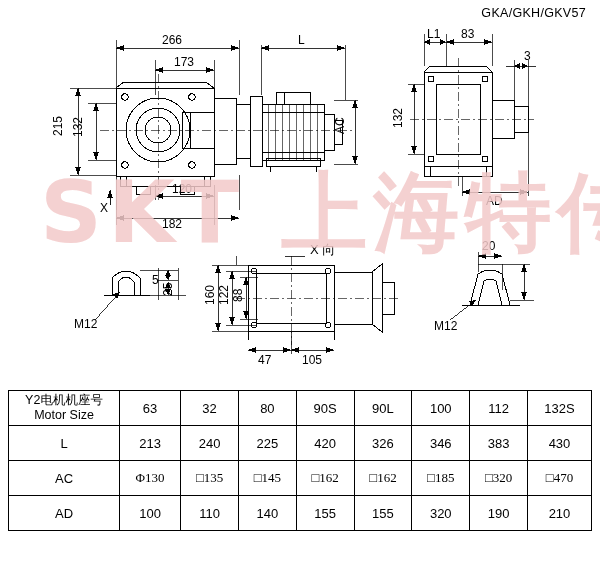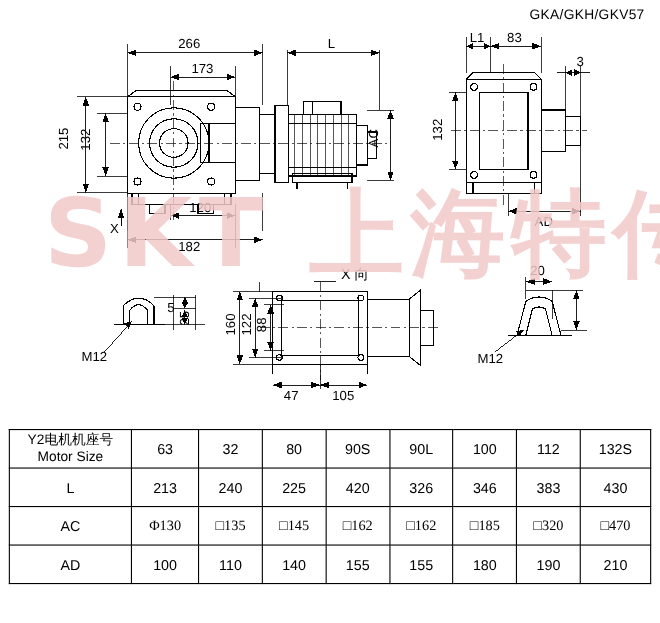--- a/index.html
+++ b/index.html
@@ -379,20 +379,20 @@
         <td class="sq">□320</td>
         <td class="sq">□470</td>
       </tr>
       <tr>
         <td class="lbl">AD</td>
         <td>100</td>
         <td>110</td>
         <td>140</td>
         <td>155</td>
         <td>155</td>
-        <td>180</td>
+        <td>320</td>
         <td>190</td>
         <td>210</td>
       </tr>
     </tbody>
   </table>
 
 </div>
 
 </body></html>

